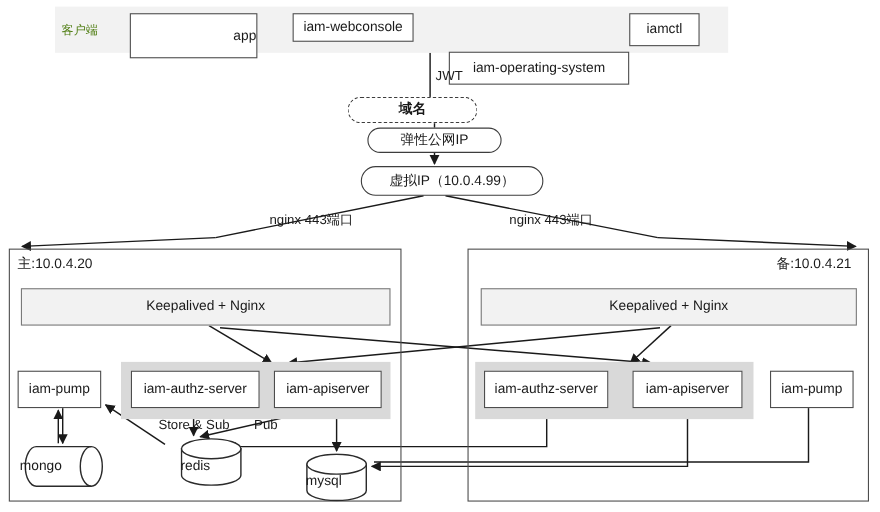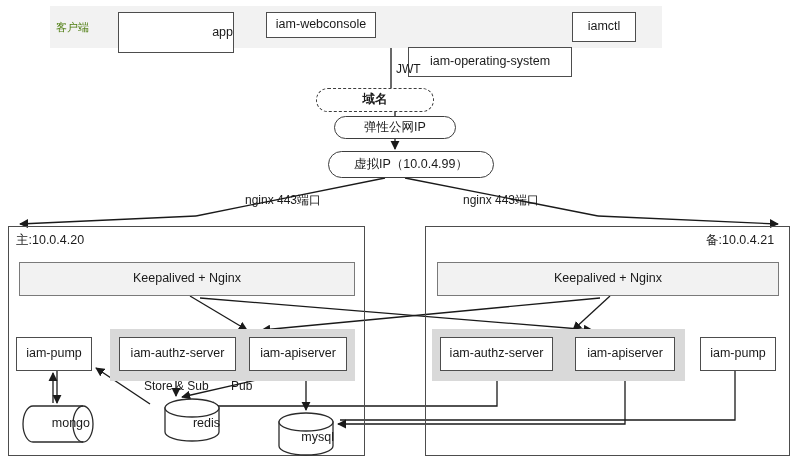--- a/index.html
+++ b/index.html
@@ -91,21 +91,21 @@
     background: transparent;
     z-index: 4;
     white-space: nowrap;
   }
   .db-label {
     position: absolute;
     font-size: 12.5px;
     color: #1a1a1a;
     z-index: 4;
     width: 100%;
-    text-align: right;
+    text-align: left;
     white-space: nowrap;
   }
   .cyl-wrap {
     position: absolute;
     z-index: 3;
   }
   .cyl-wrap svg { display: block; }
 </style>
 </head>
 <body>

